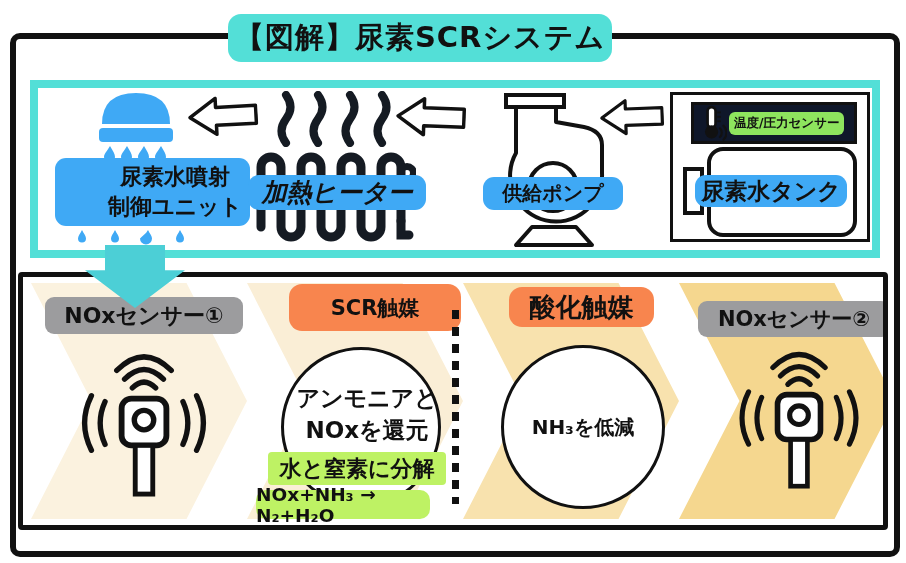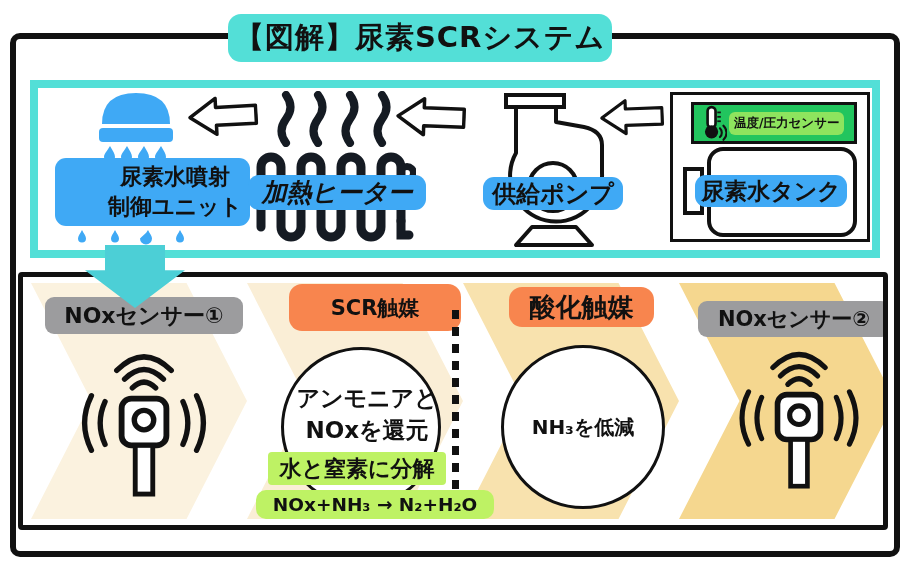--- a/index.html
+++ b/index.html
@@ -22,25 +22,25 @@
   .lbl{display:flex;align-items:center;justify-content:center;font-weight:bold;border-radius:11px;z-index:3;}
   .lbl-blue{background:#3FA9F5;}
   .lbl-orange{background:#F8854E;border-radius:13px;}
   .lbl-gray{background:#9C9C9E;border-radius:9px;}
   .lbl-green{background:#8EE45E;border-radius:6px;}
   .hl-yellow{background:#bef264;}
 
   .injector-label{left:17px;top:70px;width:150px;height:68px;font-size:22px;line-height:30px;
     flex-direction:column;text-align:center;padding-left:45px;}
   .heater-label{left:210px;top:87px;width:178px;height:35px;font-size:25px;font-style:italic;}
-  .pump-label{left:445px;top:89px;width:140px;height:33px;font-size:24px;}
+  .pump-label{left:445px;top:89px;width:140px;height:33px;font-size:20px;}
 
   .tank-box{left:632px;top:4px;width:200px;height:150px;border:3px solid #111;background:#fff;box-sizing:border-box;}
   .sensor-row{left:18px;top:7px;width:166px;height:42px;border:3px solid #111;box-sizing:border-box;
-    display:flex;align-items:center;gap:2px;padding-left:3px;background:#22c55e;}
+    display:flex;align-items:center;gap:2px;padding-left:3px;background:#0f172a;}
   .sensor-label{font-size:12.5px;font-weight:bold;padding:3px 5px;white-space:nowrap;}
   .tank-body{left:34px;top:52px;width:150px;height:90px;border:4px solid #111;border-radius:16px;
     box-sizing:border-box;background:#fff;}
   .tank-spout{left:10px;top:72px;width:21px;height:48px;border:4px solid #111;box-sizing:border-box;background:#fff;}
   .tank-label{left:22px;top:80px;width:152px;height:32px;font-size:23px;position:absolute;z-index:3;}
 
   .flow-arrow{z-index:2;}
 
   
   .down-arrow{left:85px;top:245px;width:100px;height:63px;background:#4CCFD6;z-index:5;
@@ -56,21 +56,21 @@
   .scr-label{left:266px;top:7px;width:172px;height:47px;font-size:21px;}
   .oxi-label{left:486px;top:10px;width:145px;height:40px;font-size:26px;}
   .nox2-label{left:675px;top:24px;width:192px;height:36px;font-size:21px;}
   .catalyst-circle{border:3.5px solid #111;border-radius:50%;background:#fff;box-sizing:border-box;
     display:flex;align-items:center;justify-content:center;z-index:1;}
   .scr-circle{left:258px;top:70px;width:160px;height:160px;}
   .oxi-circle{left:478px;top:68px;width:164px;height:164px;}
   .scr-circle-text{font-size:23px;font-weight:bold;text-align:center;line-height:32px;margin-top:-26px;margin-left:12px;}
   .oxi-circle-text{font-size:20px;font-weight:bold;}
   .scr-note{left:245px;top:175px;width:178px;height:33px;font-size:22px;border-radius:4px;z-index:3;}
-  .scr-formula{left:233px;top:213px;width:238px;height:29px;font-size:18.5px;border-radius:10px;z-index:3;}
+  .scr-formula{left:233px;top:213px;width:174px;height:29px;font-size:18.5px;border-radius:10px;z-index:3;}
   .dotted-line{left:429px;top:33px;width:7px;height:194px;z-index:2;
     background-image:repeating-linear-gradient(to bottom,#111 0 9px,transparent 9px 17px);}
 </style>
 </head>
 <body>
 
 <div class="canvas">
 
   <div class="abs outer-frame"></div>
 

